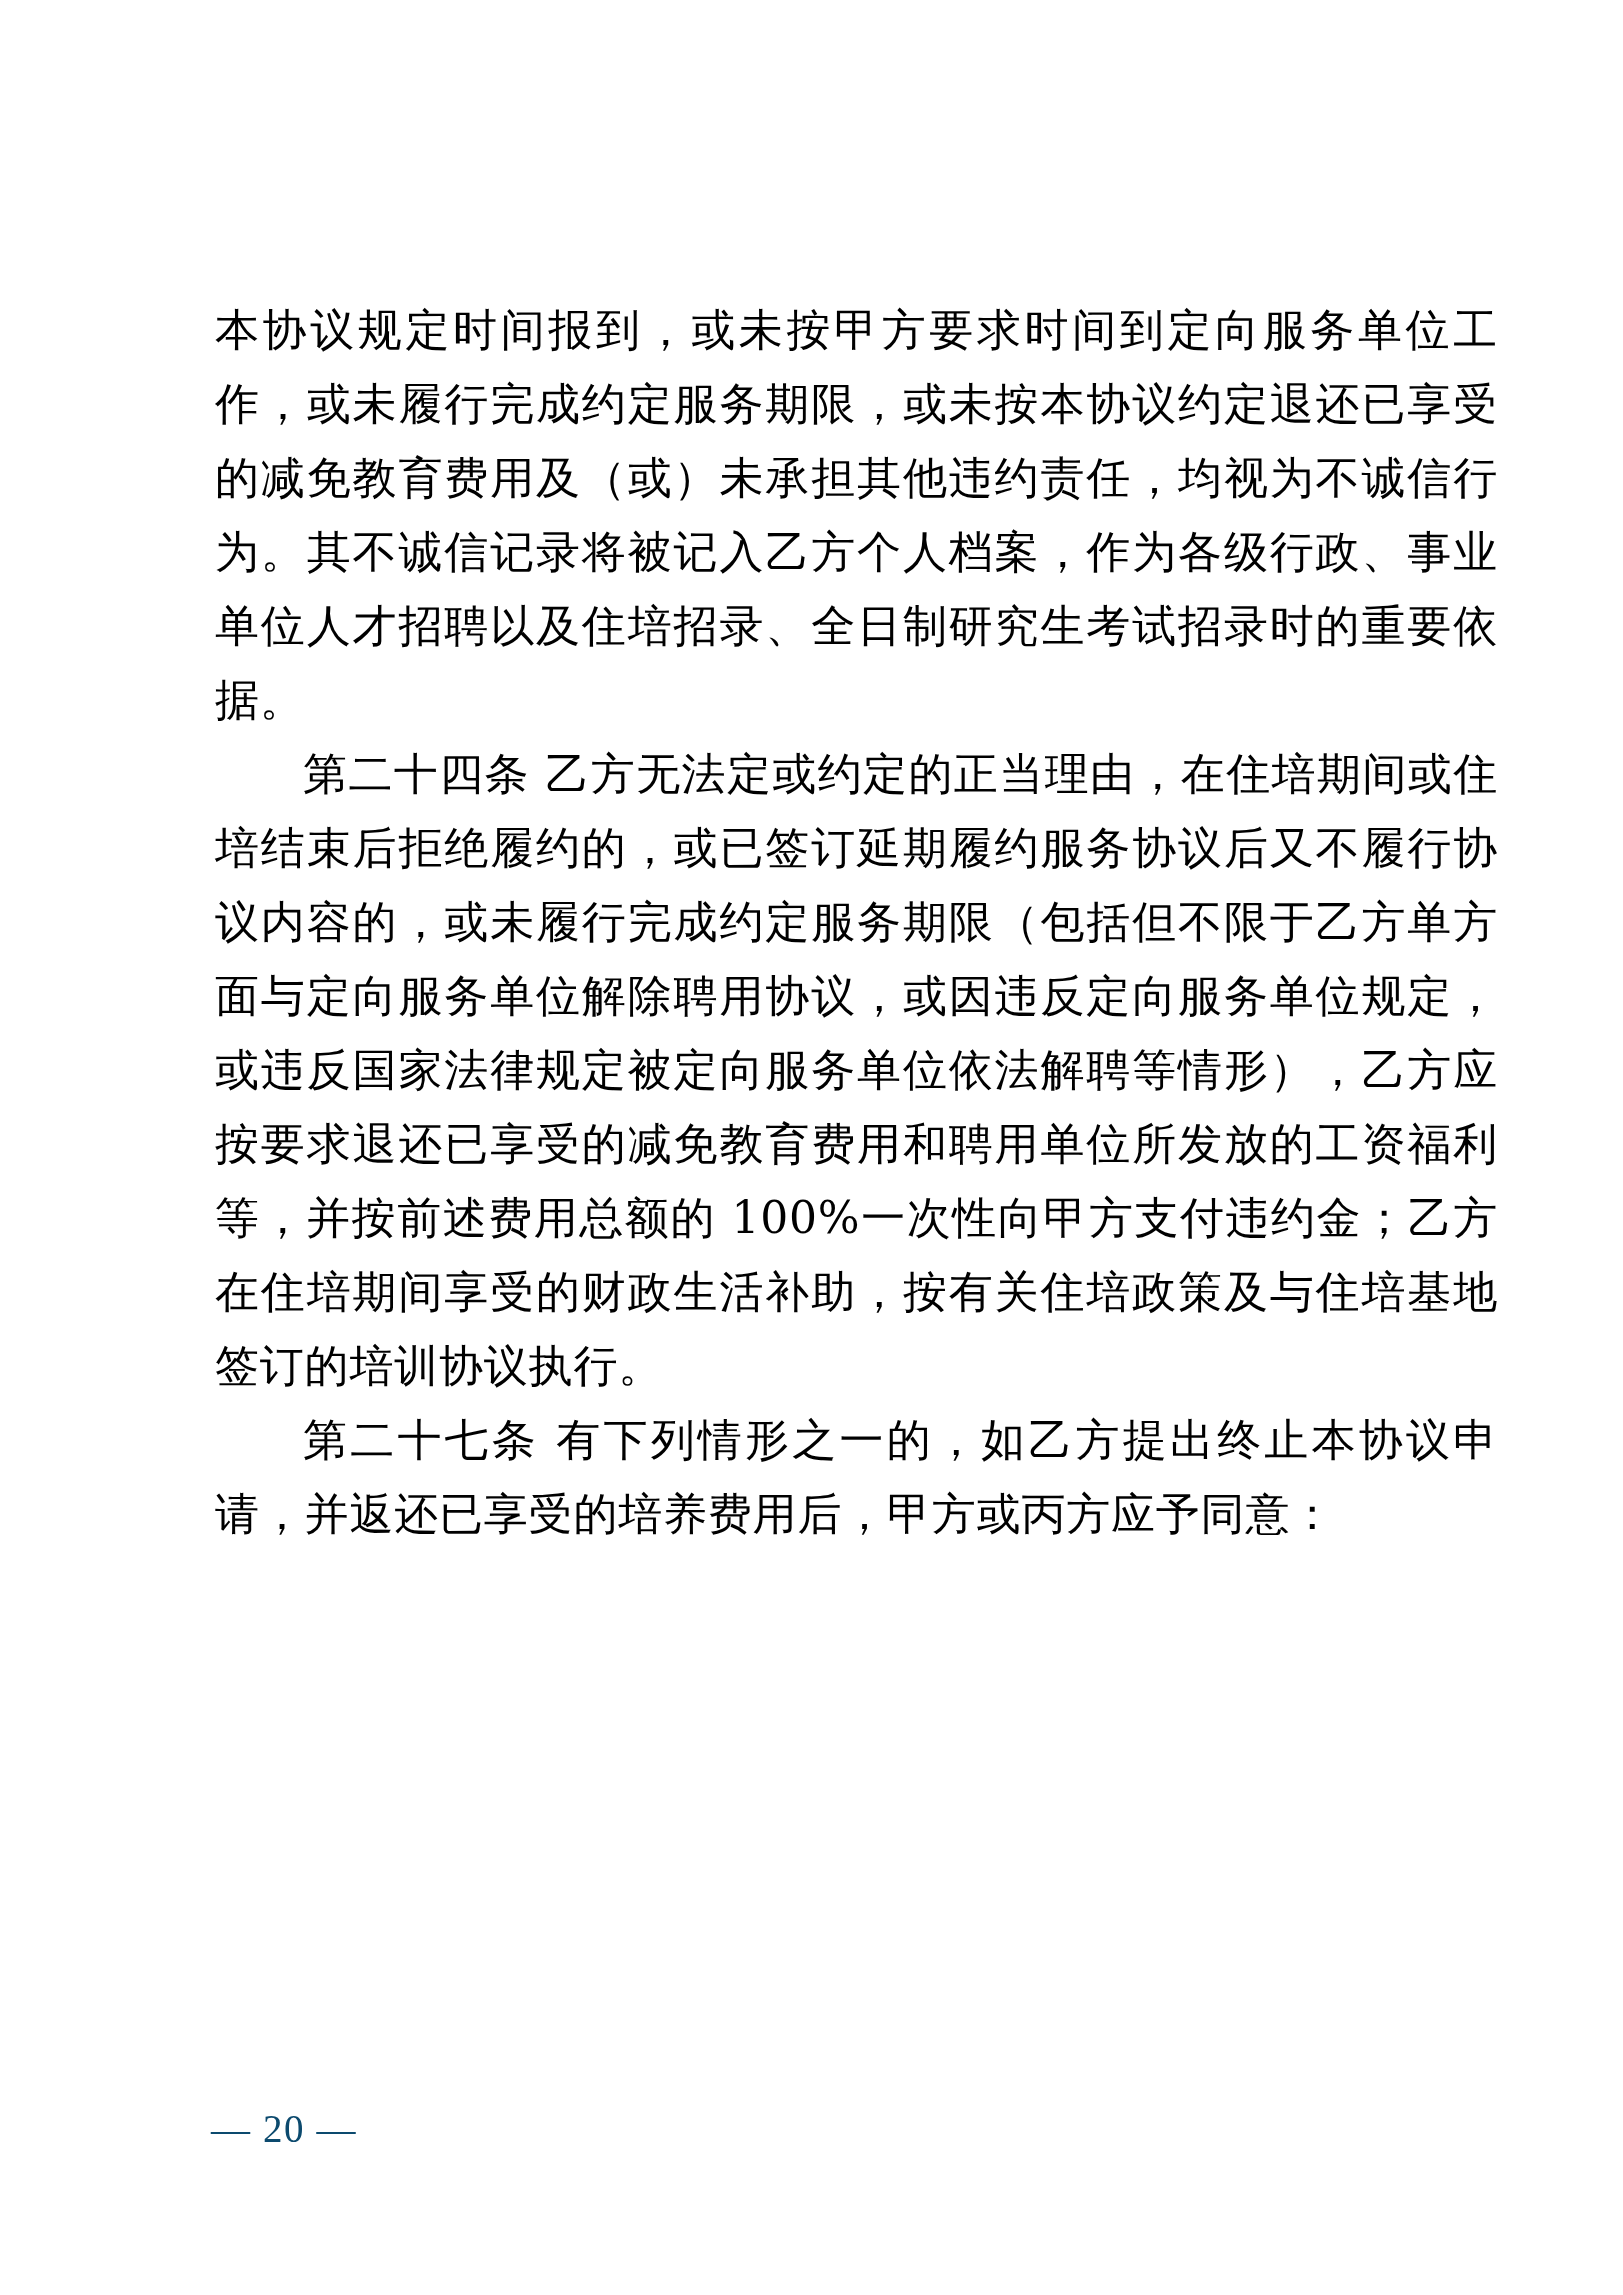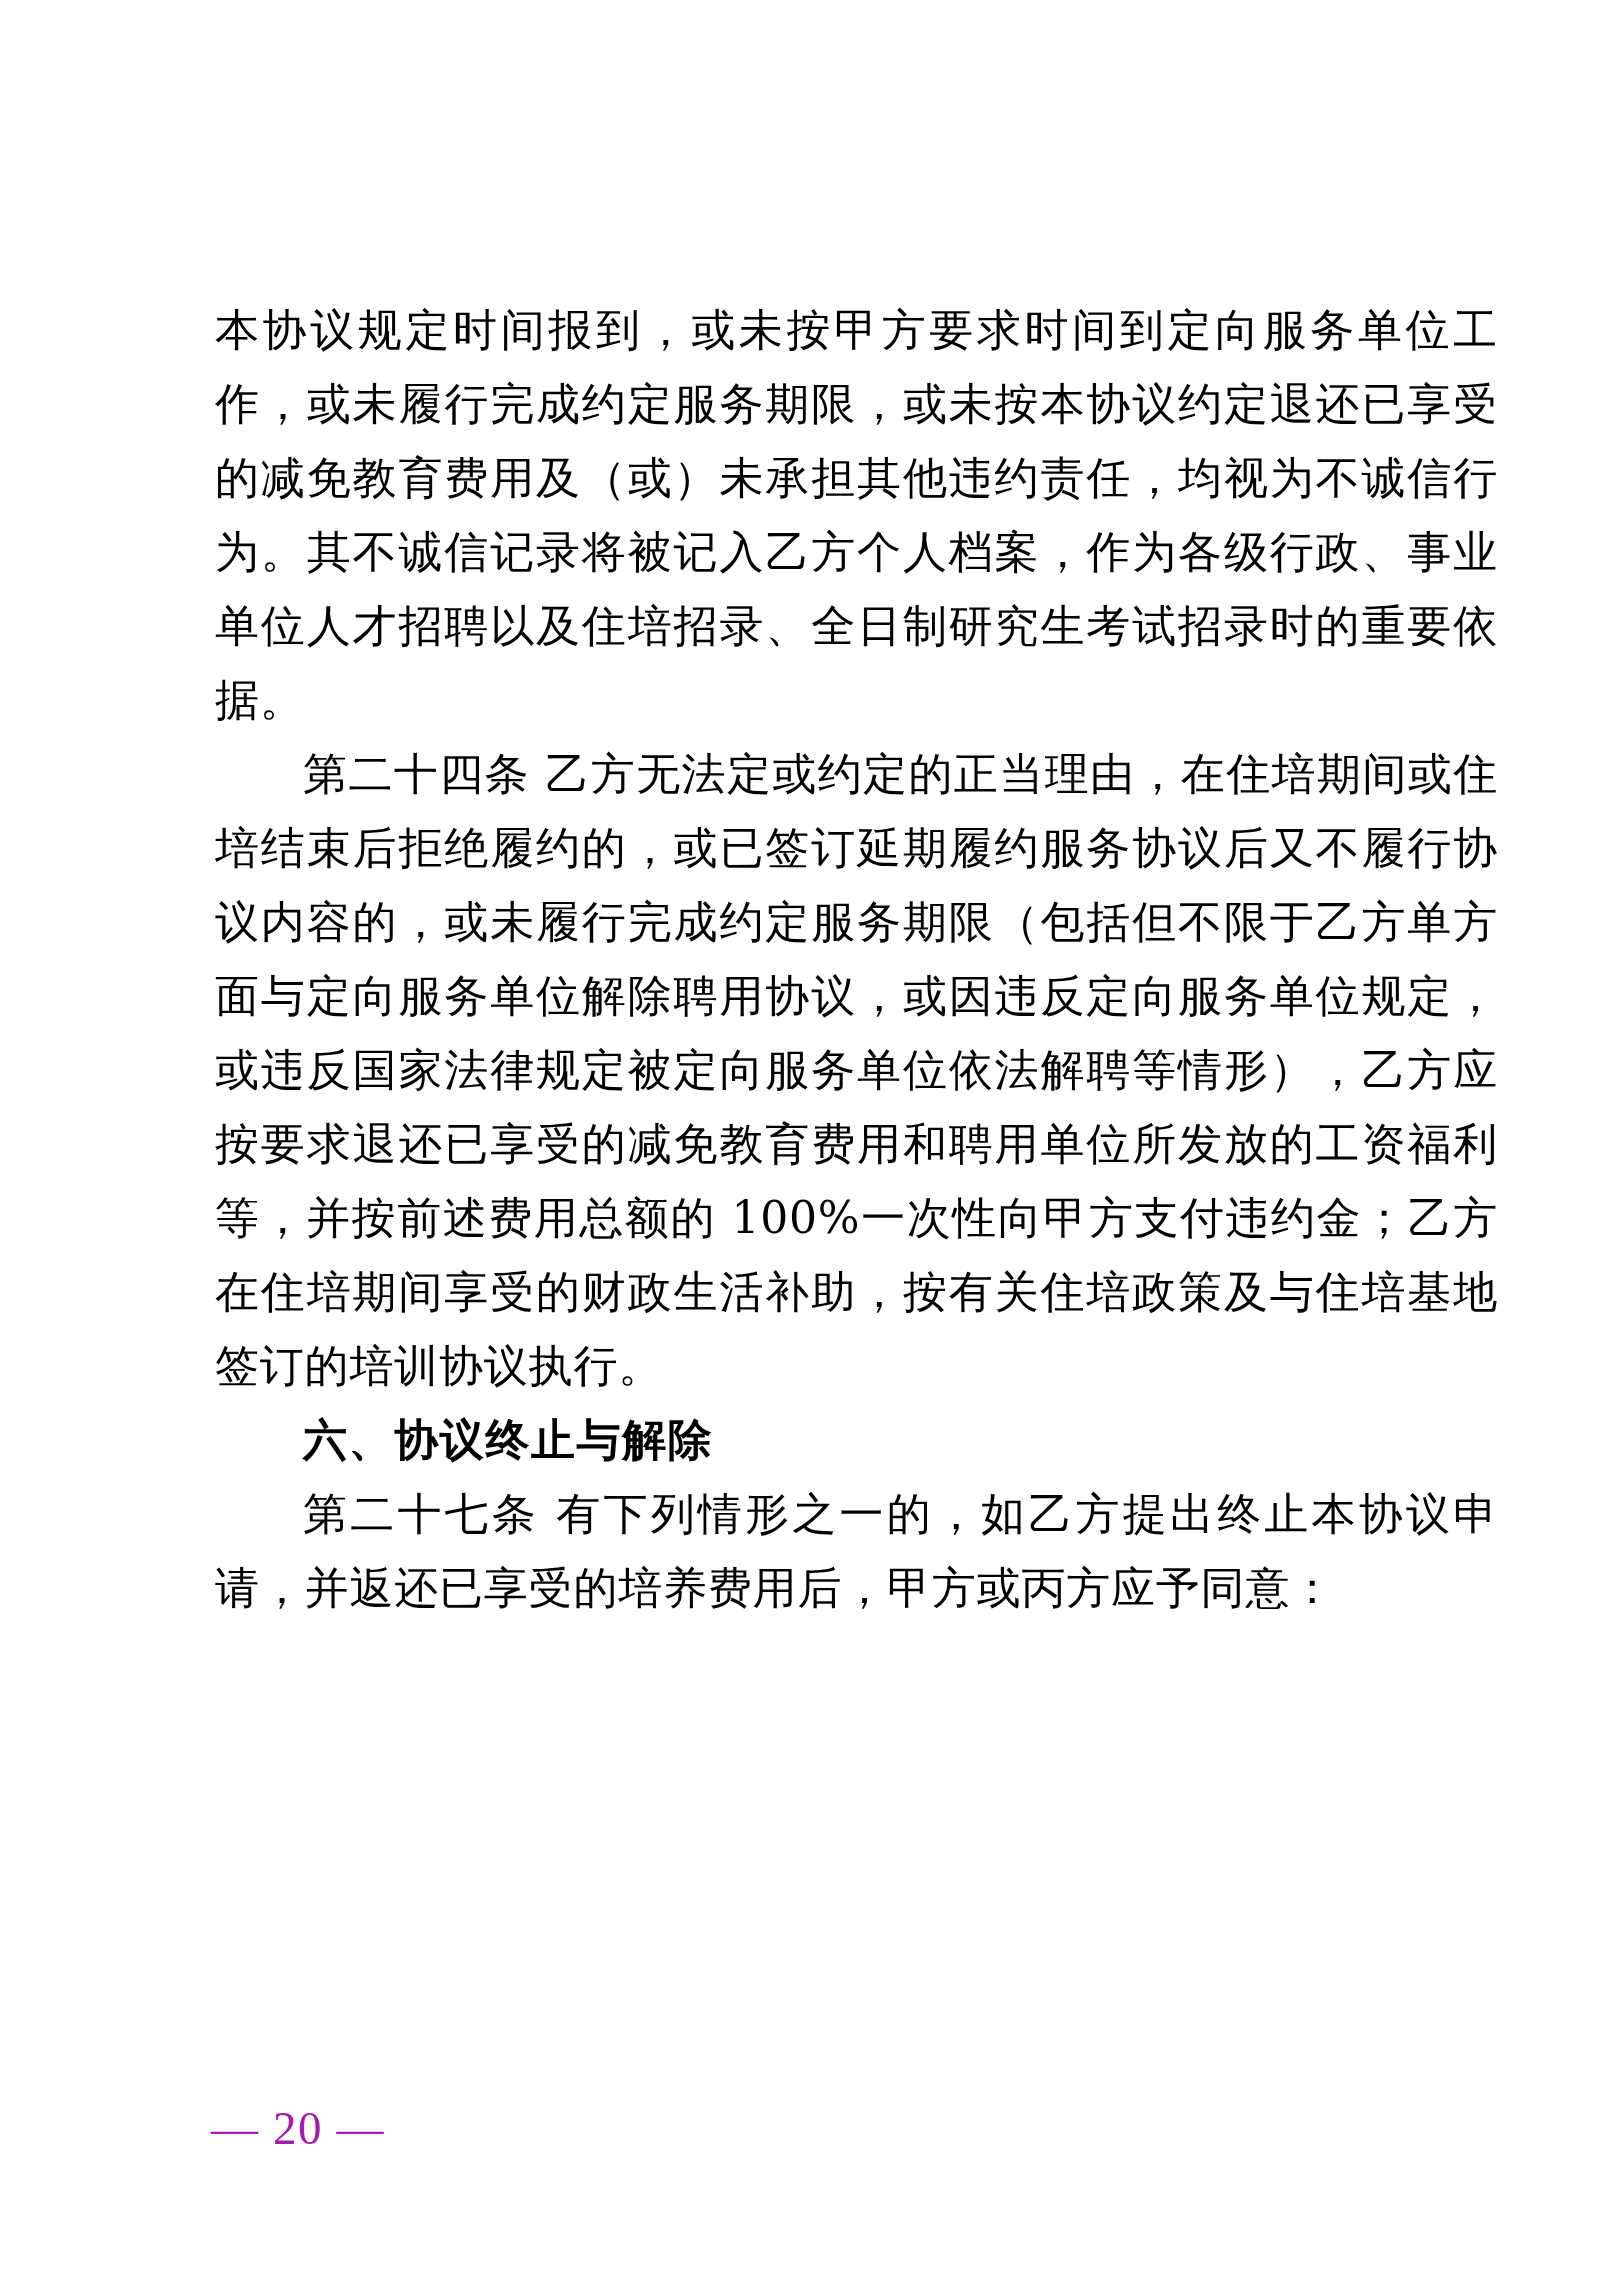--- a/index.html
+++ b/index.html
@@ -39,31 +39,30 @@
   .para.heading {
     font-family: "DejaVu Sans", sans-serif;
     font-weight: 700;
     letter-spacing: 1.6px;
   }
   .page-number {
     position: absolute;
     left: 211px;
     top: 2104px;
     font-family: "Liberation Serif", serif;
-    font-size: 47px;
+    font-size: 39px;
     line-height: 49px;
-    color: #a21caf;
+    color: #0c4a6e;
     letter-spacing: 1.6px;
   }
 </style>
 </head>
 <body>
 
 <div class="page">
   <div class="content">
     <p class="para no-indent">本协议规定时间报到，或未按甲方要求时间到定向服务单位工作，或未履行完成约定服务期限，或未按本协议约定退还已享受的减免教育费用及（或）未承担其他违约责任，均视为不诚信行为。其不诚信记录将被记入乙方个人档案，作为各级行政、事业单位人才招聘以及住培招录、全日制研究生考试招录时的重要依据。</p>
     <p class="para">第二十四条 乙方无法定或约定的正当理由，在住培期间或住培结束后拒绝履约的，或已签订延期履约服务协议后又不履行协议内容的，或未履行完成约定服务期限（包括但不限于乙方单方面与定向服务单位解除聘用协议，或因违反定向服务单位规定，或违反国家法律规定被定向服务单位依法解聘等情形），乙方应按要求退还已享受的减免教育费用和聘用单位所发放的工资福利等，并按前述费用总额的 100%一次性向甲方支付违约金；乙方在住培期间享受的财政生活补助，按有关住培政策及与住培基地签订的培训协议执行。</p>
-    <p class="para heading">六、协议终止与解除</p>
     <p class="para">第二十七条 有下列情形之一的，如乙方提出终止本协议申请，并返还已享受的培养费用后，甲方或丙方应予同意：</p>
   </div>
   <div class="page-number">— 20 —</div>
 </div>
 
 
 </body></html>

